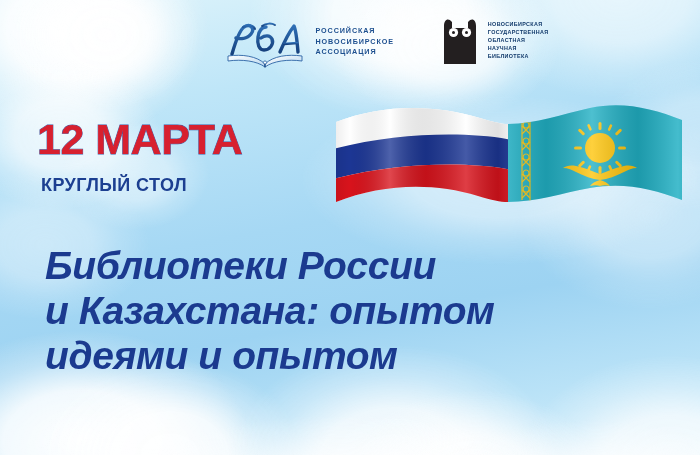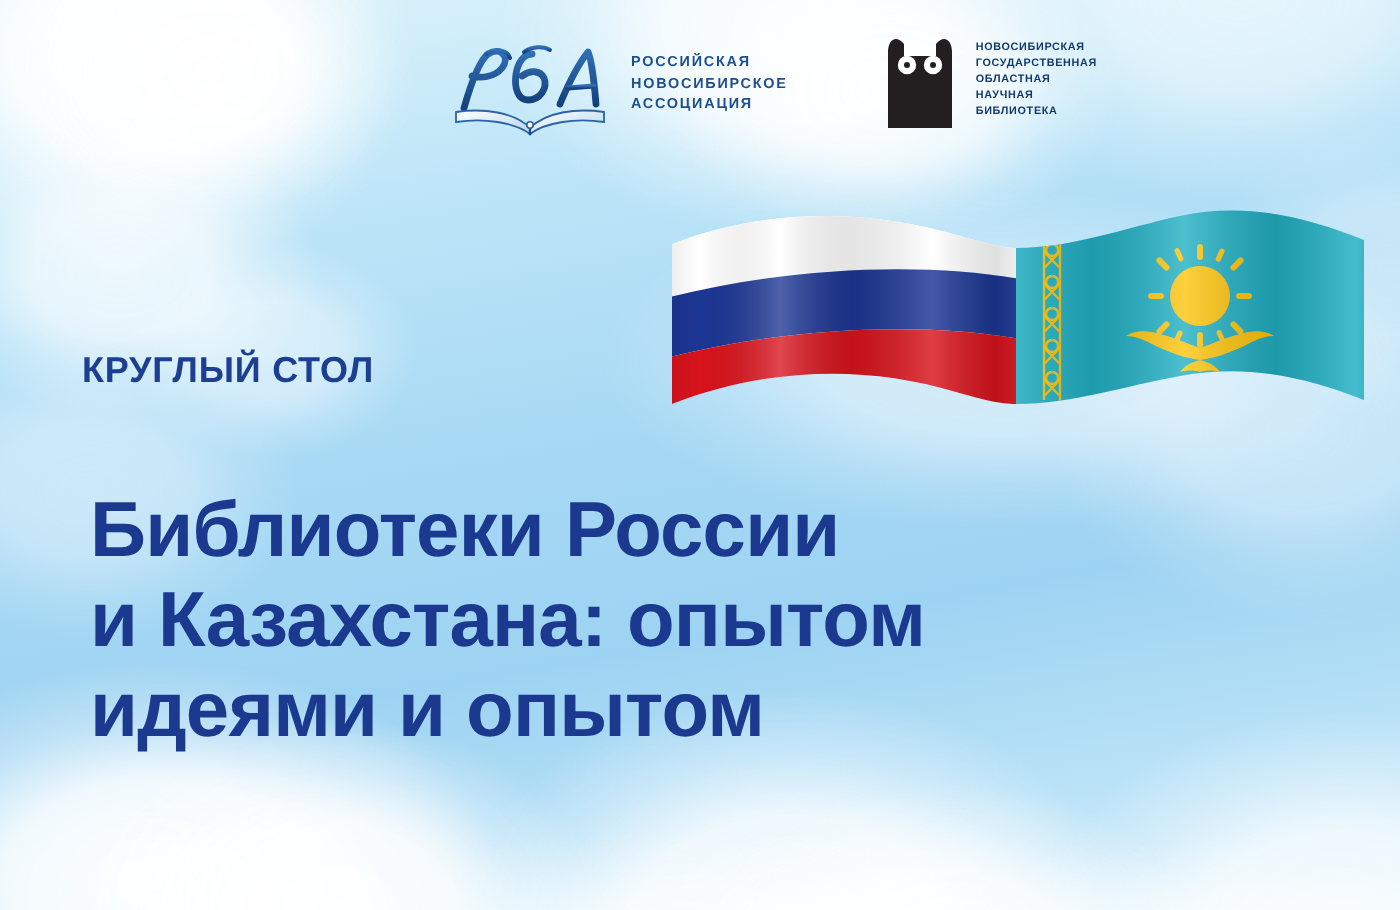--- a/index.html
+++ b/index.html
@@ -145,20 +145,21 @@
     width: 625px;
     color: #1b3a8f;
     font-size: 39px;
     font-weight: 700;
     line-height: 1.16;
     letter-spacing: -0.4px;
   }
   .main-title .tl {
     display: block;
     white-space: nowrap;
+    font-style: italic;
   }
 
   
   .flags {
     position: absolute;
     z-index: 4;
     left: 322px;
     top: 96px;
     width: 378px;
     height: 132px;
@@ -324,20 +325,21 @@
                    C286 83 294 80 302 76 C306 74 310 72 315 72
                    C312 70 308 69 302 70 C292 72 284 76 278 78 Z"></path>
           <path d="M278 84 C274 85 270 87 268 90 C272 89 275 89 278 90
                    C281 89 284 89 288 90 C286 87 282 85 278 84 Z"></path>
         </g>
         <rect x="180" y="0" width="200" height="132" fill="url(#waveShade2)"></rect>
       </g>
     </svg>
   </div>
 
+  <div class="date-line">12 МАРТА</div>
 
   <div class="round-table">КРУГЛЫЙ СТОЛ</div>
 
   <div class="main-title">
     <span class="tl">Библиотеки России</span>
     <span class="tl">и Казахстана: опытом</span>
     <span class="tl">идеями и опытом</span>
   </div>
 
 </div>

